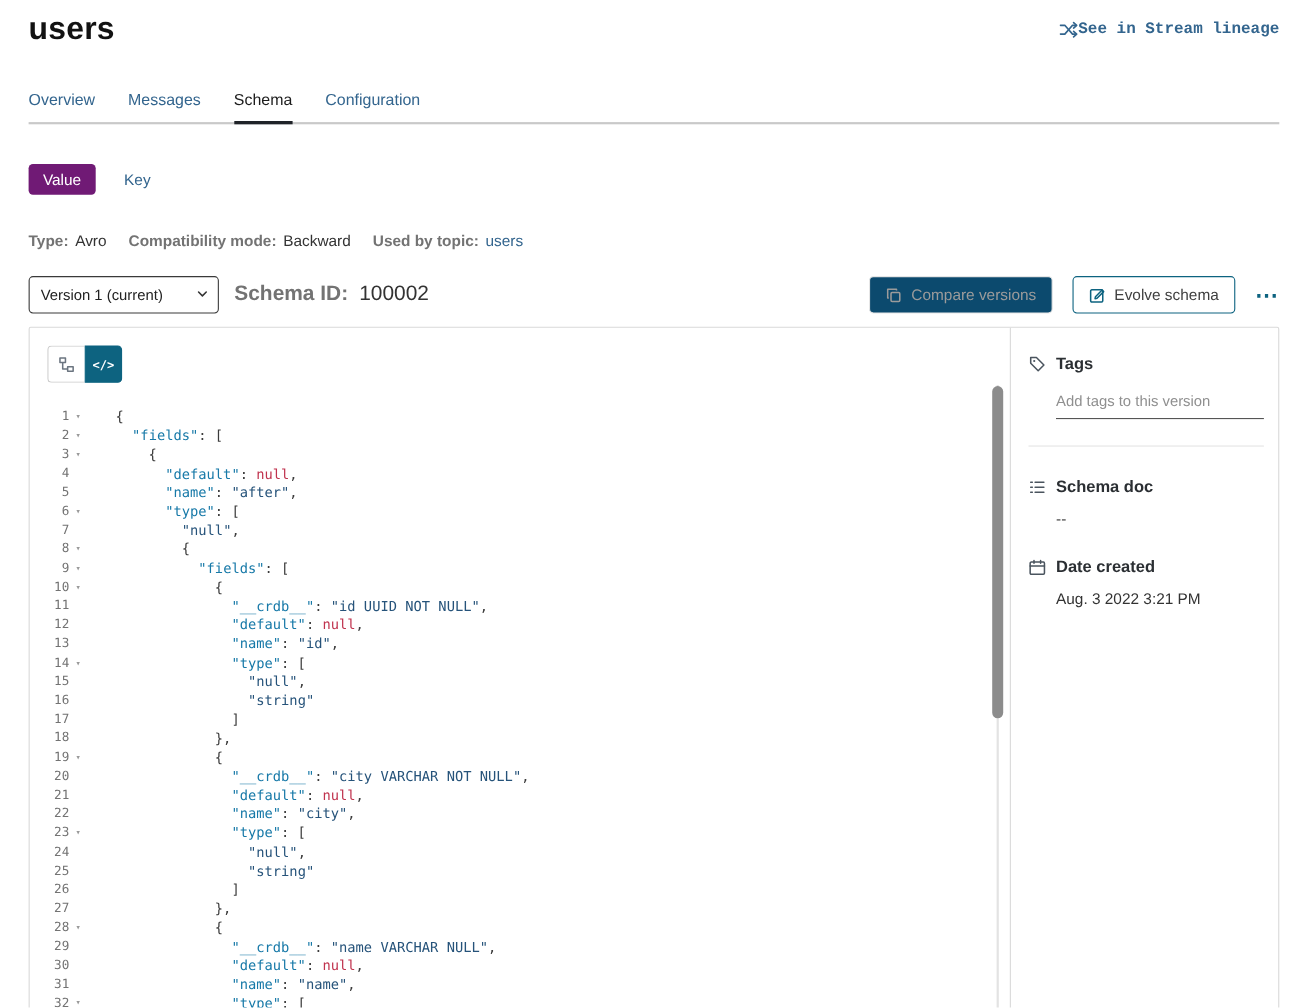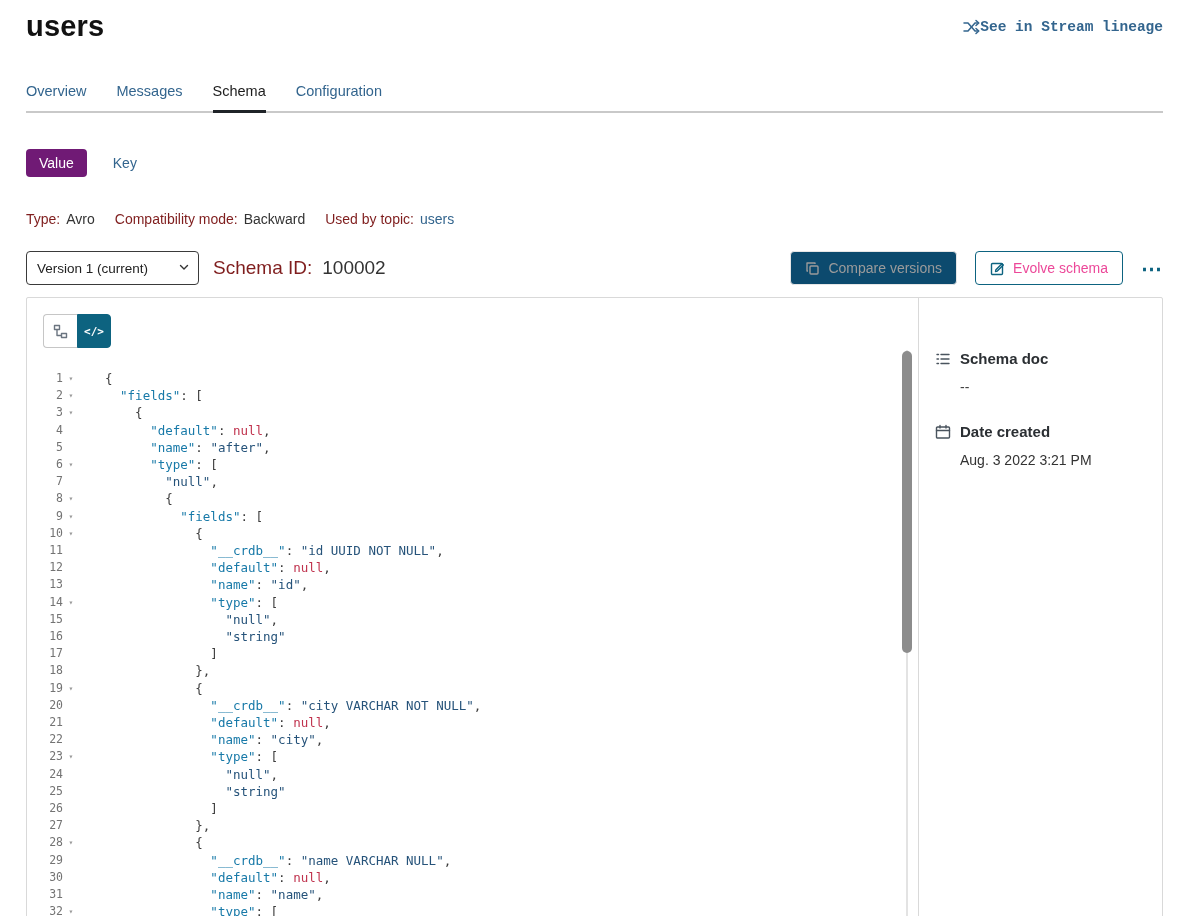--- a/index.html
+++ b/index.html
@@ -20,37 +20,37 @@
   .tab.active::after { content:""; position:absolute; left:0; right:0; bottom:-2px; height:3px; background:#1f2328; }
 
   
   .vk-row { display: flex; align-items: center; margin-top: 36px; }
   .chip { background: #701a75; color: #fff; font-size: 14px; padding: 6px 13px; border-radius: 4px; border: none; cursor: pointer; }
   .key-link { color: #33658e; font-size: 14px; margin-left: 26px; cursor: pointer; }
 
   
   .meta-row { display: flex; align-items: center; gap: 20px; margin-top: 34px; font-size: 14px; }
   .meta-pair { display: flex; gap: 6px; }
-  .meta-label { font-weight: 400; color: #7f1d1d; }
+  .meta-label { font-weight: 700; color: #737373; }
   .meta-value { color: #333; }
   .meta-link { color: #33658e; cursor: pointer; }
 
   
   .controls-row { display: flex; align-items: center; margin-top: 24px; }
   .select-wrap { position: relative; width: 173px; }
   .version-select { width: 100%; height: 34px; border: 1px solid #3a3a3a; border-radius: 4px; background: #fff;
     font-family: "Liberation Sans", sans-serif; font-size: 13.5px; color: #222; padding: 0 28px 0 10px;
     appearance: none; -webkit-appearance: none; cursor: pointer; }
   .select-chevron { position: absolute; right: 9px; top: 10px; pointer-events: none; }
   .schemaid { display: flex; gap: 10px; margin-left: 14px; font-size: 19px; }
   .controls-right { margin-left: auto; display: flex; align-items: center; gap: 18px; }
   .btn { height: 34px; display: inline-flex; align-items: center; gap: 8px; padding: 0 14px; border-radius: 4px;
     font-family: "Liberation Sans", sans-serif; font-size: 14px; cursor: pointer; }
   .btn-disabled { background: #0c4a6e; border: 1px solid #e6e6e6; color: #9b9b9b; cursor: default; }
-  .btn-outline { background: #fff; border: 1px solid #0d6380; color: #ec4899; font-weight: 500; }
+  .btn-outline { background: #fff; border: 1px solid #0d6380; color: #404040; font-weight: 500; }
   .more-btn { color: #0d6380; font-size: 21px; font-weight: 700; background: none; border: none; cursor: pointer; letter-spacing: 1px; line-height: 1; }
 
   
   .panel { margin-top: 12px; border: 1px solid #d9d9d9; border-radius: 2px; display: flex; height: 660px; }
   .editor-col { width: 892px; border-right: 1px solid #d9d9d9; position: relative; }
 
   .editor-toolbar { display: flex; margin: 16px 0 0 16px; }
   .tb-btn { width: 34px; height: 34px; display: flex; align-items: center; justify-content: center;
     background: #fff; border: 1px solid #c6c6c6; cursor: pointer; }
   .tb-btn.first { border-radius: 4px 0 0 4px; border-right: none; }
@@ -226,20 +226,33 @@
       </div>
 
       <div class="scrollbar">
         <div class="scroll-track-line"></div>
         <div class="scroll-thumb"></div>
       </div>
     </div>
 
     <div class="side-col">
 
+      <div>
+        <div class="side-heading">
+          <span>
+            <svg width="16" height="16" viewBox="0 0 16 16" fill="none" stroke="#4a545e" stroke-width="1.4" stroke-linejoin="round">
+              <path d="M2 2h5.2L14 8.8 8.8 14 2 7.2V2z"></path>
+                <circle cx="5.2" cy="5.2" r="1" fill="#4a545e" stroke="none"></circle>
+            </svg>
+          </span>
+          <span>Tags</span>
+        </div>
+        <input class="tags-input" type="text" placeholder="Add tags to this version" style="">
+        <div class="side-divider"></div>
+      </div>
 
       <div class="side-section">
         <div class="side-heading">
           <span>
             <svg width="16" height="16" viewBox="0 0 16 16" fill="none" stroke="#4a545e" stroke-width="1.4" stroke-linecap="round">
               <path d="M2 3.5h1.5M6 3.5h8M2 8h1.5M6 8h8M2 12.5h1.5M6 12.5h8"></path>
             </svg>
           </span>
           <span>Schema doc</span>
         </div>

